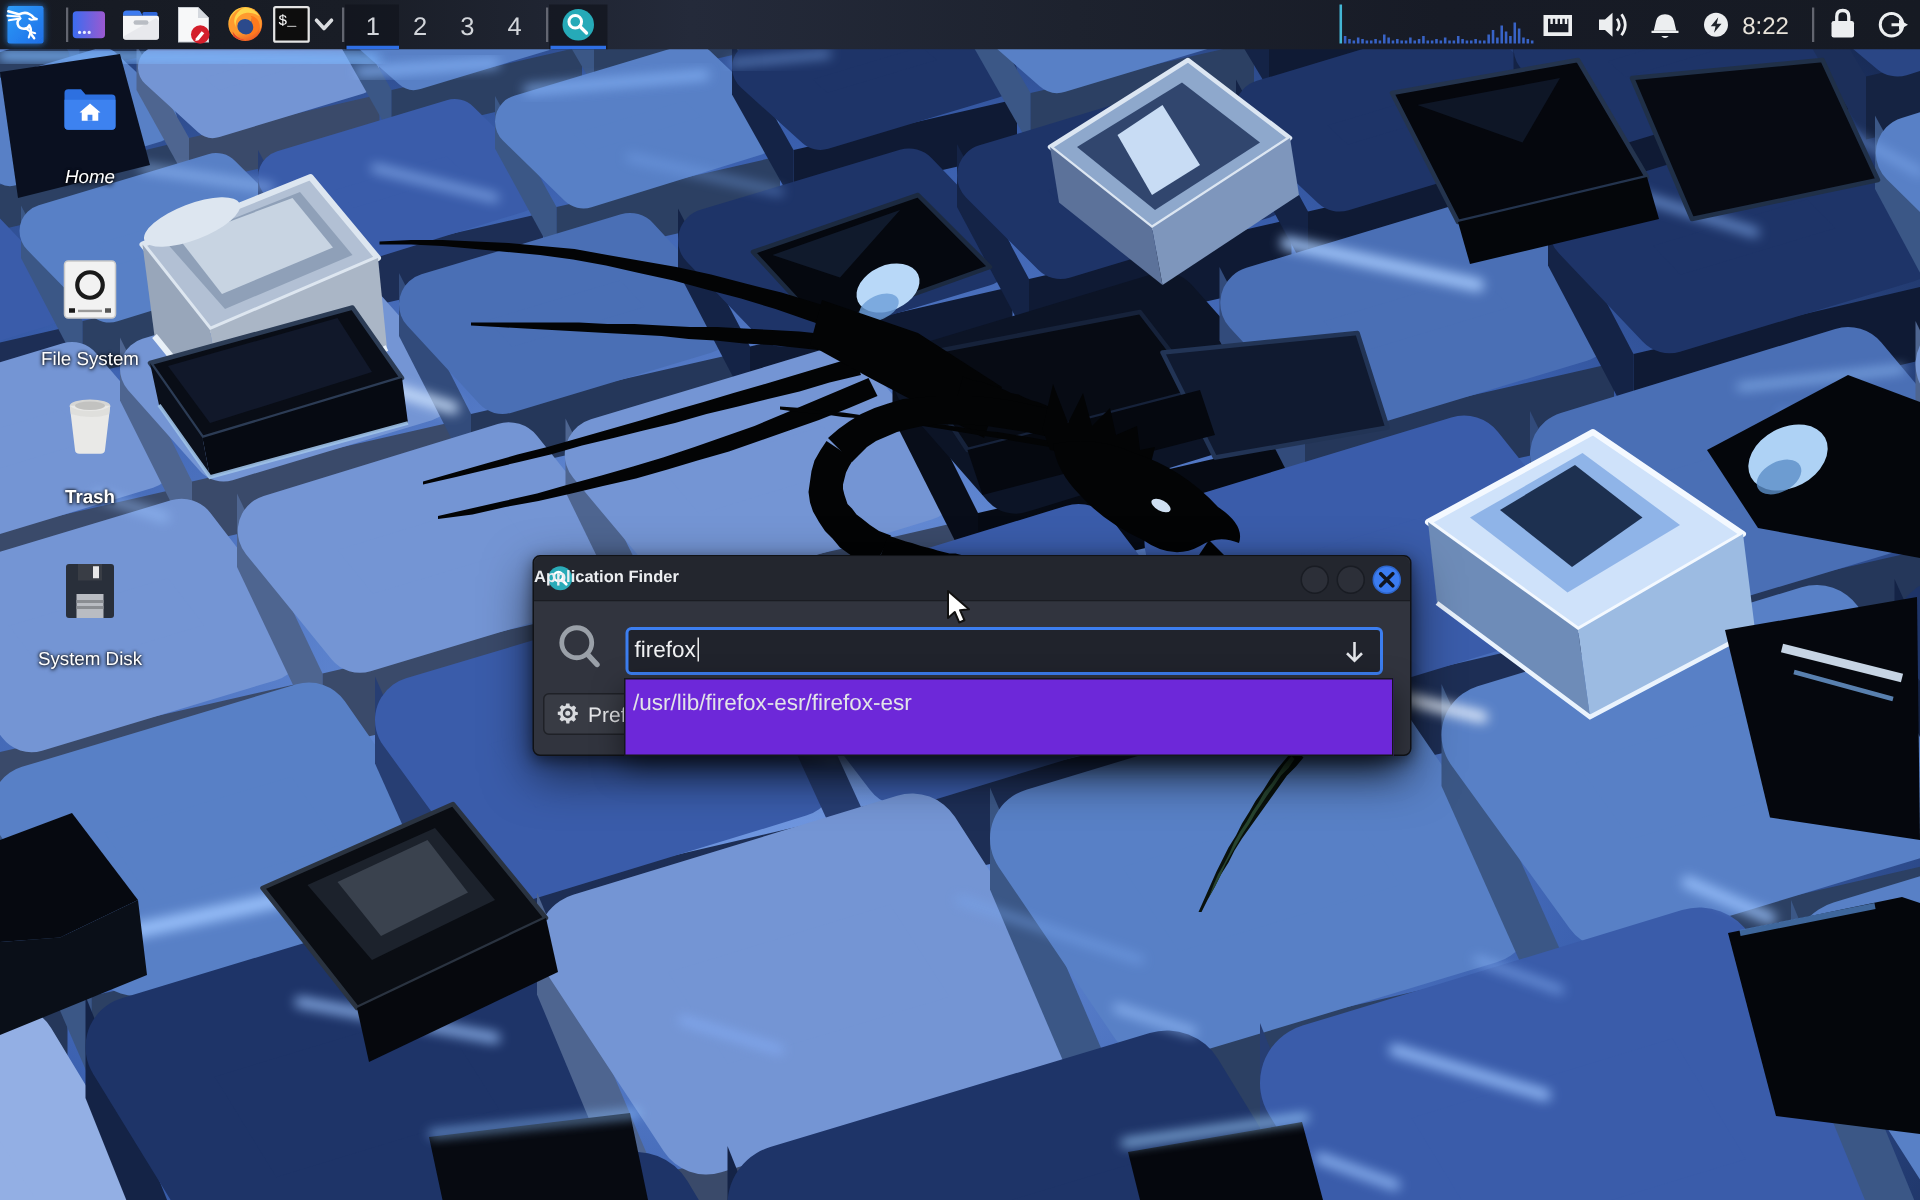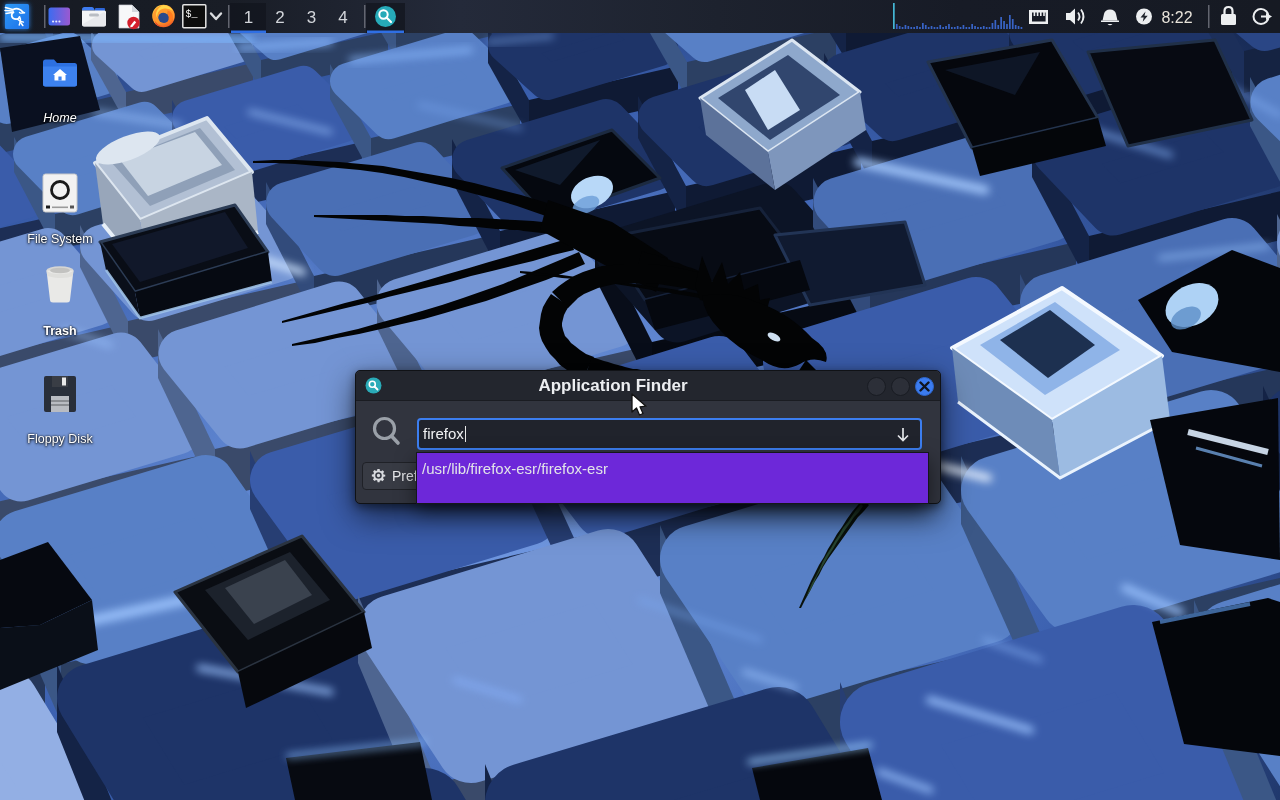--- a/index.html
+++ b/index.html
@@ -1,21 +1,21 @@
 <!DOCTYPE html>
 <html><head><meta charset="utf-8"><style>
 html,body{margin:0;padding:0;width:1280px;height:800px;overflow:hidden;background:#10204a;font-family:"Liberation Sans",sans-serif;}
 #wall{position:absolute;left:0;top:0;}
 
 #panel{position:absolute;left:0;top:0;width:1280px;height:33px;z-index:50;}
 .dicon{position:absolute;left:30px;width:60px;text-align:center;z-index:10;}
 .dlabel{position:absolute;width:120px;left:-30px;text-align:center;color:#fff;font-size:12.5px;text-shadow:0 1px 3px #000,0 0 2px #000;}
 #dlg{position:absolute;left:355px;top:370px;width:584px;height:132px;background:#31343e;border:1px solid #101216;border-radius:5px;z-index:30;box-shadow:0 12px 32px rgba(0,0,0,0.6),0 3px 10px rgba(0,0,0,0.45);}
 #dtitle{position:absolute;left:0;top:0;right:0;height:29px;background:#23262e;border-radius:5px 5px 0 0;border-bottom:1px solid #1a1c22;}
-#dtext{position:absolute;left:0;right:70px;top:0;text-align:center;font-weight:bold;font-size:17px;color:#eceef1;line-height:29px;}
+#dtext{position:absolute;left:0;right:70px;top:0;text-align:left;font-weight:bold;font-size:11px;color:#eceef1;line-height:29px;}
 .wbtn{position:absolute;top:6px;width:17px;height:17px;border-radius:50%;}
 #dinput{position:absolute;left:61px;top:47px;width:497px;height:28px;background:#20232c;border:2px solid #3c7ef0;border-radius:4px;color:#f0f1f3;font-size:15px;line-height:28px;padding-left:4px;}
 #caret{display:inline-block;width:1.5px;height:16px;background:#e8e8e8;vertical-align:-3px;margin-left:1px;}
 #dprefs{position:absolute;left:6px;top:91px;width:116px;height:26px;background:#383b44;border:1px solid #1f2127;border-radius:4px;color:#e5e6e9;font-size:14px;line-height:26px;padding-left:8px;}
 #dpopup{position:absolute;left:416px;top:452px;width:511px;height:50px;background:#6d28d9;border:1px solid #15171c;z-index:40;box-shadow:0 8px 20px rgba(0,0,0,0.5);}
 #dpoprow{margin:4px 0 0 5px;font-size:15px;color:#e2e4e8;line-height:24px;}
 
 </style></head><body>
 <svg id="wall" width="1280" height="800" viewBox="0 0 1280 800">
 
@@ -512,21 +512,21 @@
       <path d="M6.5,6.5 Q10,10 20,10 Q30,10 33.5,6.5 L32.8,12 Q26,15 14,13.5 L7.2,12 Z" fill="#dcdcda" opacity="0.8"></path>
       <ellipse cx="20" cy="6.5" rx="10" ry="2.8" fill="#c2c2c0"></ellipse>
     </svg><div class="dlabel" style="top:60px;">Trash</div></div>
 <div class="dicon" style="top:374px;"><svg width="38" height="40" viewBox="0 0 38 40">
       <rect x="3" y="2" width="32" height="36" rx="2" fill="#23262c" opacity="0.92"></rect>
       <rect x="11" y="2" width="16" height="11" fill="#393d45"></rect>
       <rect x="21" y="3.5" width="4" height="8" fill="#e8e8e8"></rect>
       <rect x="10" y="22" width="18" height="16" fill="#c9ccd1" opacity="0.9"></rect>
       <rect x="10" y="26" width="18" height="2" fill="#8a8d92"></rect>
       <rect x="10" y="30" width="18" height="2" fill="#8a8d92"></rect>
-    </svg><div class="dlabel" style="top:58px;">Floppy Disk</div></div>
+    </svg><div class="dlabel" style="top:58px;">System Disk</div></div>
 
 <div id="dlg">
   <div id="dtitle">
     <svg width="17" height="17" viewBox="0 0 17 17" style="position:absolute;left:9px;top:6px">
       <circle cx="8.5" cy="8.5" r="8" fill="#2aabb8"></circle>
       <circle cx="7.3" cy="7.3" r="3" fill="none" stroke="#fff" stroke-width="1.6"></circle>
       <path d="M9.5,9.5 L12.5,12.5" stroke="#fff" stroke-width="1.8" stroke-linecap="round"></path>
     </svg>
     <span id="dtext">Application Finder</span>
     <div class="wbtn" style="right:54.5px;background:#2c2f38;border:1.5px solid #191c23"></div>

